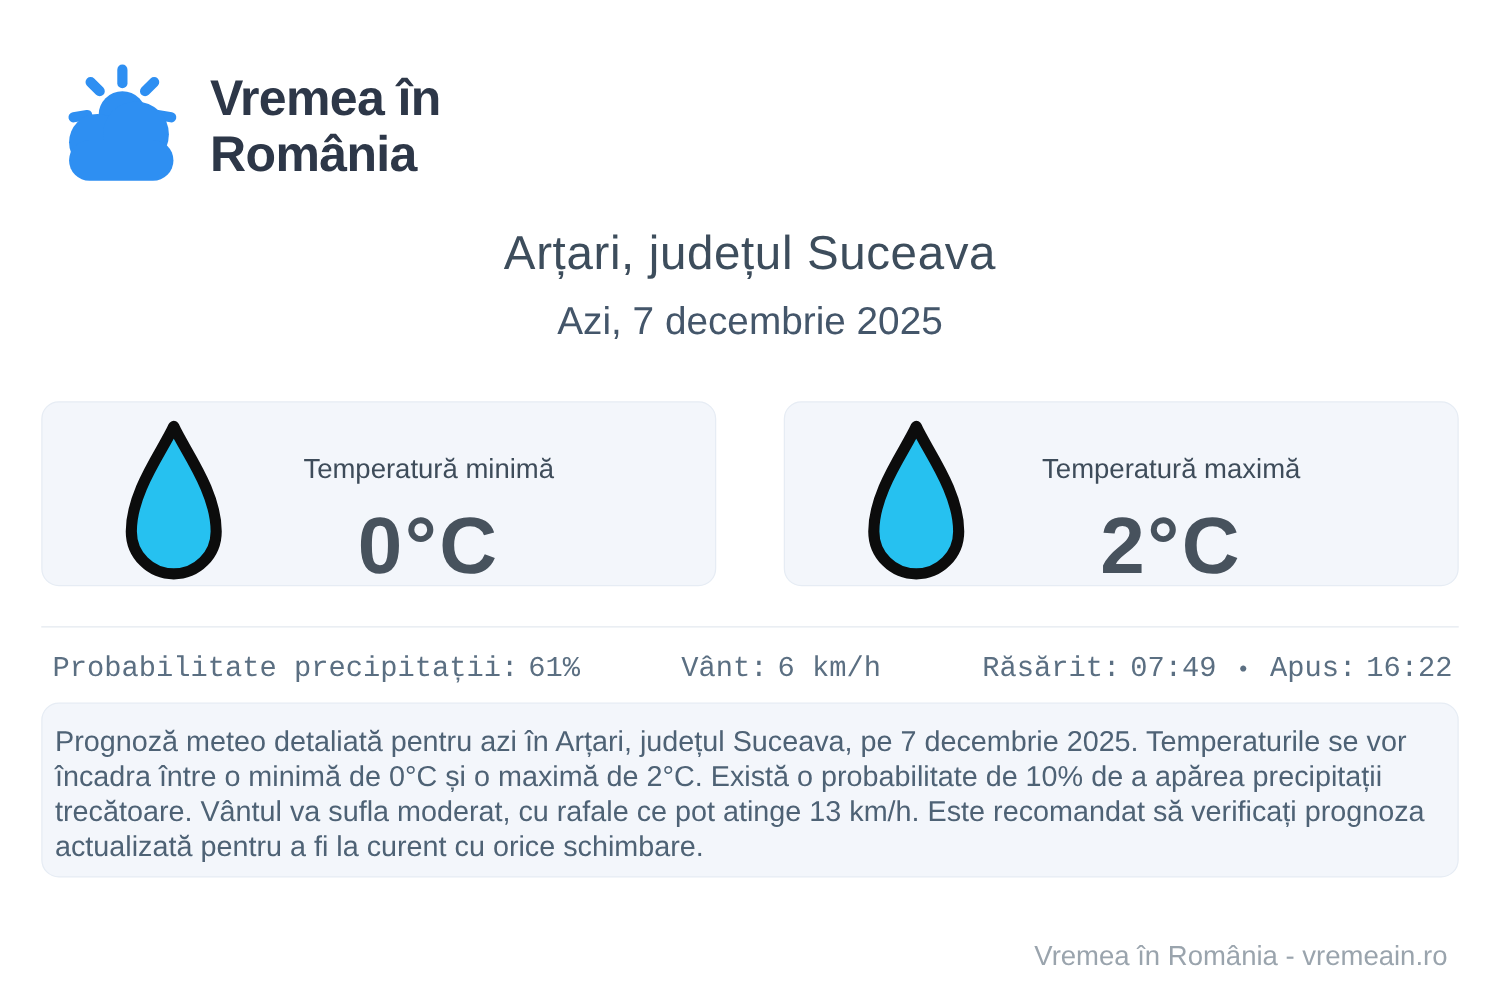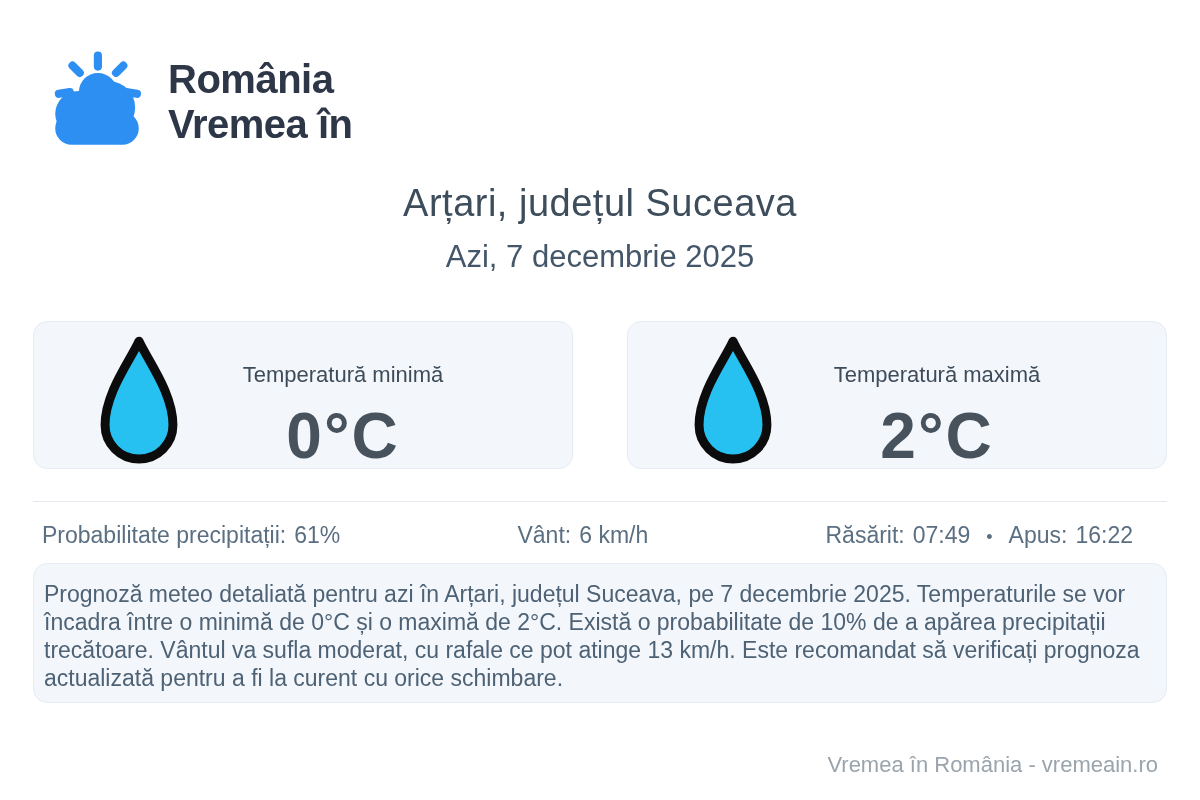--- a/index.html
+++ b/index.html
@@ -40,21 +40,21 @@
     border-radius:14px;display:flex;align-items:flex-end;padding:0 10px 0 60px;}
   .drop svg{display:block;width:90px;height:134px;}
   .card-text{flex:1;text-align:center;padding-right:60px;}
   .card-label{font-size:22px;color:var(--label-color);}
   .card-value{font-size:64px;font-weight:bold;color:var(--value-color);line-height:1.0;
     margin-top:16px;letter-spacing:2px;}
 
   
   .divider{border:none;border-top:1px solid var(--divider-color);margin:32px 33px 0 33px;}
   .stats{display:flex;justify-content:space-between;align-items:flex-start;
-    margin:20px 67px 0 42px;font-size:23px;color:var(--stats-color);}
+    margin:20px 38px 0 42px;font-size:23px;color:var(--stats-color);font-family:Liberation Mono, monospace;}
   .stat{display:inline-flex;gap:8px;align-items:baseline;white-space:nowrap;}
   .stat .sep{margin:0 8px;font-size:18px;}
 
   
   .forecast{margin:14px 33px 0 33px;background:var(--card-bg);border:1px solid var(--card-border);
     border-radius:14px;padding:16px 22px 10px 10px;}
   .forecast p{font-size:23px;line-height:1.22;color:var(--forecast-color);}
 
   
   .footer{position:absolute;right:42px;bottom:22px;font-size:22px;color:var(--footer-color);}
@@ -76,22 +76,22 @@
         </g>
         <g fill="var(--brand-blue)">
           <circle cx="66" cy="44" r="21"></circle>
           <circle cx="44" cy="68" r="25"></circle>
           <circle cx="78" cy="61" r="29"></circle>
           <rect x="19" y="66" width="92" height="36" rx="18"></rect>
         </g>
       </svg>
     </span>
     <div class="brand-text">
+      <div>Vremea în</div>
       <div>România</div>
-      <div>Vremea în</div>
     </div>
   </header>
 
   <h1 class="title">Arțari, județul Suceava</h1>
   <div class="subtitle">Azi, 7 decembrie 2025</div>
 
   <div class="cards">
     <section class="card">
       <span class="drop">
         <svg viewBox="0 0 100 150" xmlns="http://www.w3.org/2000/svg">

